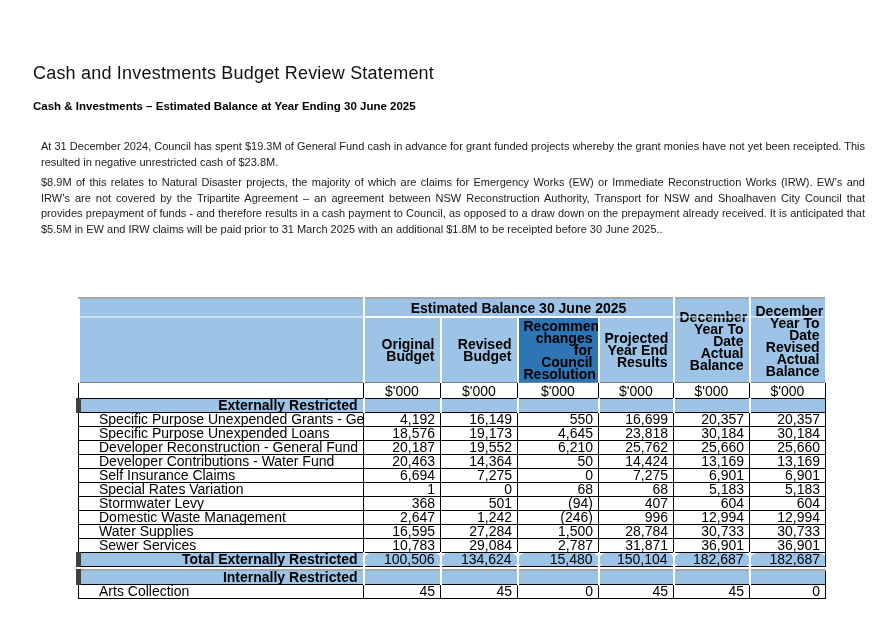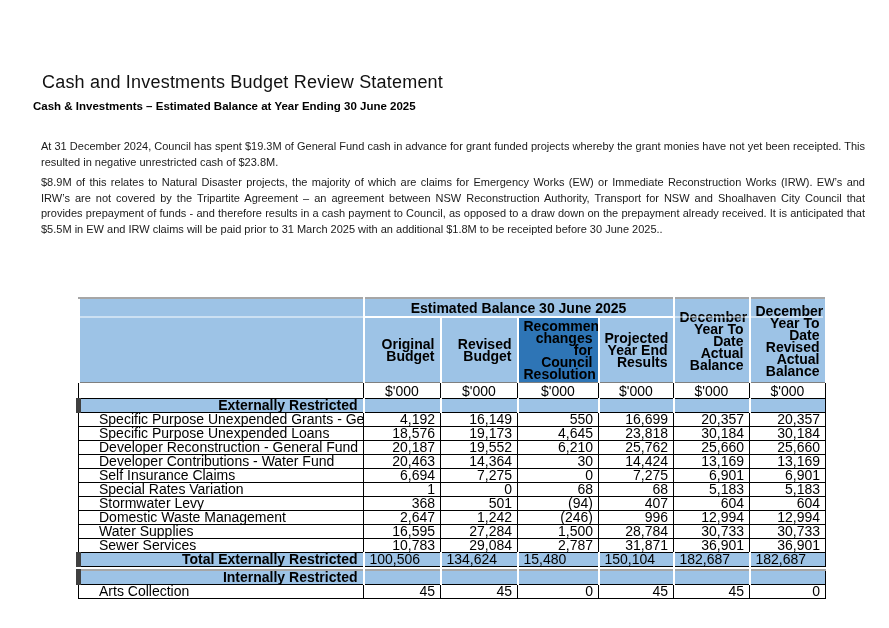--- a/index.html
+++ b/index.html
@@ -4,21 +4,21 @@
 <style>
   :root{
     --header-light:#9DC3E6;
     --header-dark:#2E75B6;
     --top-border:#A6A6A6;
   }
   html,body{margin:0;padding:0;background:#fff;}
   body{width:889px;height:628px;position:relative;font-family:"Liberation Sans",sans-serif;color:#000;overflow:hidden;}
   .page{position:absolute;inset:0;background:#fff;}
 
-  h1.doc-title{position:absolute;left:33px;top:63px;margin:9px;font-size:18px;font-weight:400;letter-spacing:.2px;color:#111;}
+  h1.doc-title{position:absolute;left:33px;top:63px;margin:0;font-size:18px;font-weight:400;letter-spacing:.2px;color:#111;}
   h2.doc-sub{position:absolute;left:33px;top:100px;margin:0;font-size:11.5px;font-weight:700;color:#000;text-align:center;}
   p.body-par{position:absolute;left:33px;width:824px;margin:8px;font-size:11px;line-height:15.6px;text-align:justify;color:#1a1a1a;}
   #p1{top:131px;}
   #p2{top:167px;}
   #p3{top:232px;}
 
   .tblwrap{position:absolute;left:76px;width:747px;}
   #t1{top:297px;}
   #t2{top:569px;}
   table{border-collapse:collapse;table-layout:fixed;width:747px;font-size:14px;color:#000;}
@@ -34,21 +34,21 @@
   tr.hr2{height:61px;}
 
   
   .u{background:#fff;border:1px solid #000;text-align:center;height:15px;line-height:14px;white-space:nowrap;}
 
   
   tr.band td{background:var(--header-light);border:2px solid #fff;border-top:1px solid #000;border-bottom:1px solid #000;
              height:13px;line-height:13px;white-space:nowrap;}
   tr.band td:first-child{border-left:5px solid #404040;font-weight:700;text-align:right;padding-left:0;}
   tr.band td:last-child{border-right:1px solid #000;}
-  tr.band td.num{font-weight:400;}
+  tr.band td.num{text-align:right;font-weight:400;border-radius:7px;}
   #t2 tr.band td{border-top:2px solid var(--top-border);}
 
   
   tr.r td{background:#fff;border:1px solid #000;height:13px;line-height:13px;white-space:nowrap;}
   tr.r td:first-child{text-align:left;padding-left:20px;}
   tr.r td.num{text-align:right;}
 
   
   .faintline{position:absolute;left:0;right:0;top:19px;height:2px;background:rgba(255,255,255,.48);pointer-events:none;}
 </style>
@@ -129,21 +129,21 @@
         <td class="num">19,552</td>
         <td class="num">6,210</td>
         <td class="num">25,762</td>
         <td class="num">25,660</td>
         <td class="num">25,660</td>
       </tr>
       <tr class="r">
         <td>Developer Contributions - Water Fund</td>
         <td class="num">20,463</td>
         <td class="num">14,364</td>
-        <td class="num">30</td>
+        <td class="num">50</td>
         <td class="num">14,424</td>
         <td class="num">13,169</td>
         <td class="num">13,169</td>
       </tr>
       <tr class="r">
         <td>Self Insurance Claims</td>
         <td class="num">6,694</td>
         <td class="num">7,275</td>
         <td class="num">0</td>
         <td class="num">7,275</td>

